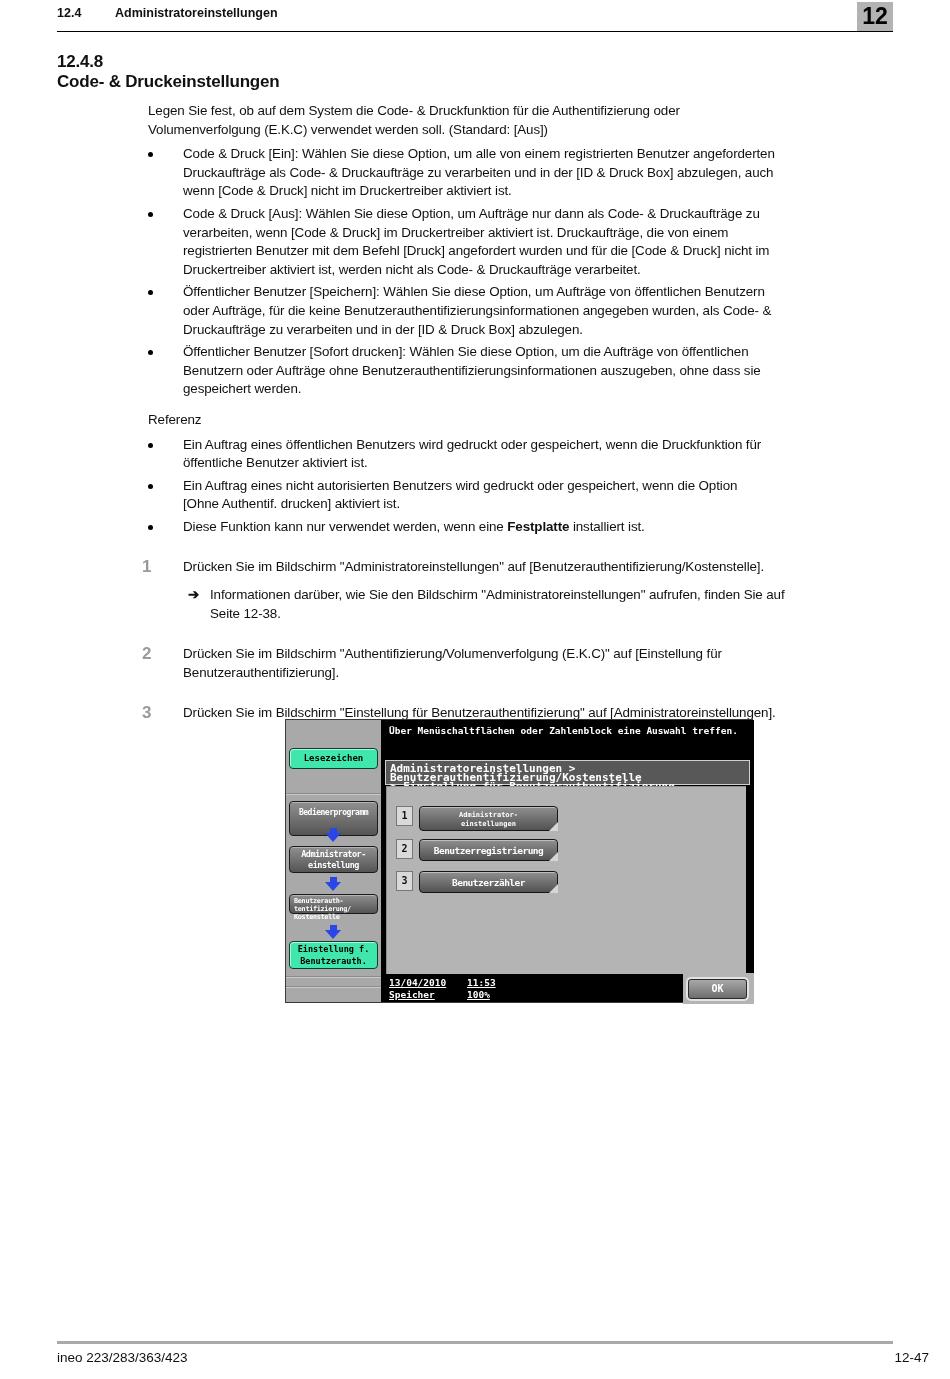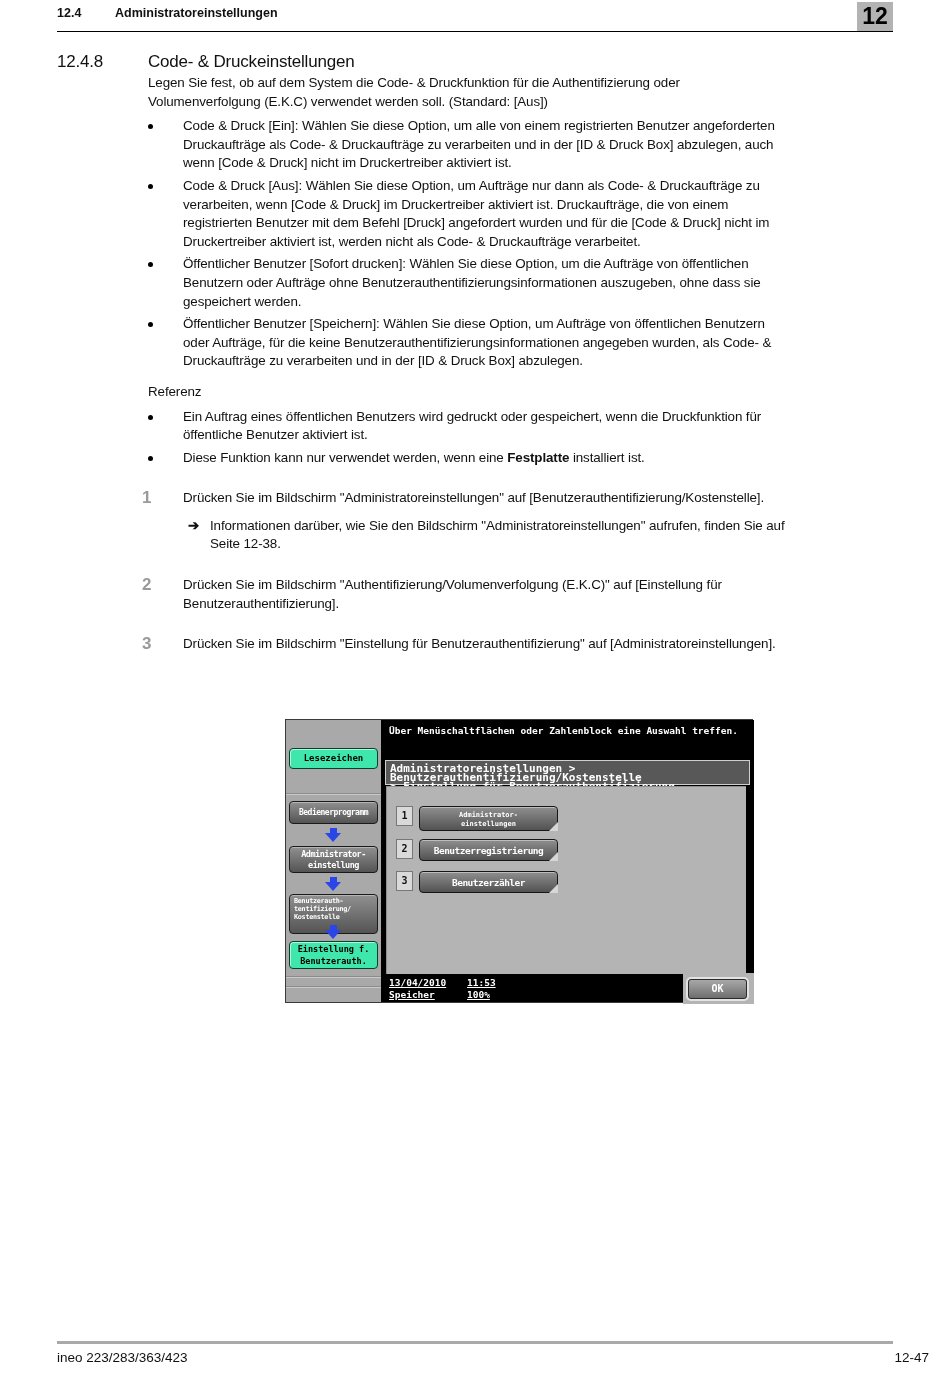--- a/index.html
+++ b/index.html
@@ -8,24 +8,24 @@
 
   
   .hdr{position:absolute;top:6px;left:57px;font-size:12.5px;font-weight:bold;}
   .hdr .num{display:inline-block;width:58px;}
   .chapter-box{position:absolute;top:2px;left:857px;width:36px;height:29px;background:#b3b3b3;
                font-size:23px;font-weight:bold;text-align:center;line-height:29px;color:#000;}
   .hdr-rule{position:absolute;top:31px;left:57px;width:836px;height:1px;background:#000;}
 
   
   .content{position:absolute;top:52px;left:57px;width:836px;}
-  .h2{display:flex;font-size:17px;font-weight:normal;line-height:20px;letter-spacing:-0.2px;}
+  .h2{display:flex;font-size:17px;font-weight:bold;line-height:20px;letter-spacing:-0.2px;flex-direction:column;}
   .h2 .num{width:91px;flex:none;}
   .bodyblock{margin-left:91px;font-size:13.4px;line-height:18.6px;letter-spacing:-0.12px;}
-  .para{margin:2px 0 0 0;white-space:pre-line;}
+  .para{margin:10px 0 0 0;white-space:pre-line;}
   .list{margin-top:6px;}
   .li{display:flex;margin-bottom:4px;}
   .li .marker{width:35px;flex:none;}
   .dot{display:block;width:5px;height:5px;border-radius:50%;background:#000;margin-top:7px;}
   .li .btxt{white-space:pre-line;flex:1;}
   .reflabel{margin-top:12px;}
   .steps{margin-left:85px;font-size:13.4px;line-height:18.6px;letter-spacing:-0.12px;}
   .step{display:flex;margin-top:22px;}
   .step .snum{width:41px;flex:none;color:#9a9a9a;font-weight:bold;font-size:17px;line-height:18px;}
   .step .stext{white-space:pre-line;flex:1;}
@@ -114,42 +114,49 @@
             </span>
           <div class="btxt">Code &amp; Druck [Aus]: Wählen Sie diese Option, um Aufträge nur dann als Code- &amp; Druckaufträge zu
 verarbeiten, wenn [Code &amp; Druck] im Druckertreiber aktiviert ist. Druckaufträge, die von einem
 registrierten Benutzer mit dem Befehl [Druck] angefordert wurden und für die [Code &amp; Druck] nicht im
 Druckertreiber aktiviert ist, werden nicht als Code- &amp; Druckaufträge verarbeitet.</div>
         </div>
         <div class="li">
           <span class="marker">
               <span class="dot"></span>
             </span>
+          <div class="btxt">Öffentlicher Benutzer [Speichern]: Wählen Sie diese Option, um Aufträge von öffentlichen Benutzern
+oder Aufträge, für die keine Benutzerauthentifizierungsinformationen angegeben wurden, als Code- &amp;
+Druckaufträge zu verarbeiten und in der [ID &amp; Druck Box] abzulegen.</div>
+        </div>
+        <div class="li">
+          <span class="marker">
+              <span class="dot"></span>
+            </span>
           <div class="btxt">Öffentlicher Benutzer [Sofort drucken]: Wählen Sie diese Option, um die Aufträge von öffentlichen
 Benutzern oder Aufträge ohne Benutzerauthentifizierungsinformationen auszugeben, ohne dass sie
 gespeichert werden.</div>
         </div>
-        <div class="li">
-          <span class="marker">
-              <span class="dot"></span>
-            </span>
-          <div class="btxt">Öffentlicher Benutzer [Speichern]: Wählen Sie diese Option, um Aufträge von öffentlichen Benutzern
-oder Aufträge, für die keine Benutzerauthentifizierungsinformationen angegeben wurden, als Code- &amp;
-Druckaufträge zu verarbeiten und in der [ID &amp; Druck Box] abzulegen.</div>
-        </div>
       </div>
 
       <div class="reflabel">Referenz</div>
       <div class="list">
         <div class="li">
           <span class="marker">
               <span class="dot"></span>
             </span>
           <div class="btxt">Ein Auftrag eines öffentlichen Benutzers wird gedruckt oder gespeichert, wenn die Druckfunktion für
 öffentliche Benutzer aktiviert ist.</div>
+        </div>
+        <div class="li">
+          <span class="marker">
+              <span class="dot"></span>
+            </span>
+          <div class="btxt">Ein Auftrag eines nicht autorisierten Benutzers wird gedruckt oder gespeichert, wenn die Option
+[Ohne Authentif. drucken] aktiviert ist.</div>
         </div>
         <div class="li">
           <span class="marker">
               <span class="dot"></span>
             </span>
           <div class="btxt"><span>Diese Funktion kann nur verwendet werden, wenn eine </span><span class="b">Festplatte</span><span> installiert ist.</span></div>
         </div>
       </div>
     </div>
 
@@ -174,34 +181,34 @@
       </div>
     </div>
   </div>
 
   <div class="device">
 
     <div class="dv-sidebar">
       <div class="dv-btn dv-teal" style="top:28px;height:21px;font-size:9px;line-height:19px;">Lesezeichen</div>
       <div class="dv-div" style="top:73px;"></div>
 
-      <div class="dv-btn dv-dark" style="top:81px;height:23px;font-size:8px;line-height:21px;letter-spacing:-0.5px;">Bedienerprogramm</div>
+      <div class="dv-btn dv-dark" style="top:81px;height:35px;font-size:8px;line-height:21px;letter-spacing:-0.5px;">Bedienerprogramm</div>
       <div class="dv-arrow" style="top:108px;">
           <div class="stem"></div>
           <div class="head"></div>
         </div>
 
       <div class="dv-btn dv-dark dv-pre" style="top:126px;height:27px;font-size:8.5px;line-height:11px;padding-top:2px;letter-spacing:-0.5px;">Administrator-
 einstellung</div>
       <div class="dv-arrow" style="top:157px;">
           <div class="stem"></div>
           <div class="head"></div>
         </div>
 
-      <div class="dv-btn dv-dark dv-pre" style="top:174px;height:40px;font-size:6.8px;line-height:8px;padding-top:2px;text-align:left;padding-left:4px;letter-spacing:-0.3px;">Benutzerauth-
+      <div class="dv-btn dv-dark dv-pre" style="top:174px;height:20px;font-size:6.8px;line-height:8px;padding-top:2px;text-align:left;padding-left:4px;letter-spacing:-0.3px;">Benutzerauth-
 tentifizierung/
 Kostenstelle</div>
       <div class="dv-arrow" style="top:205px;">
           <div class="stem"></div>
           <div class="head"></div>
         </div>
 
       <div class="dv-btn dv-teal dv-pre" style="top:221px;height:28px;font-size:8.5px;line-height:12px;padding-top:1px;">Einstellung f.
 Benutzerauth.</div>
 

